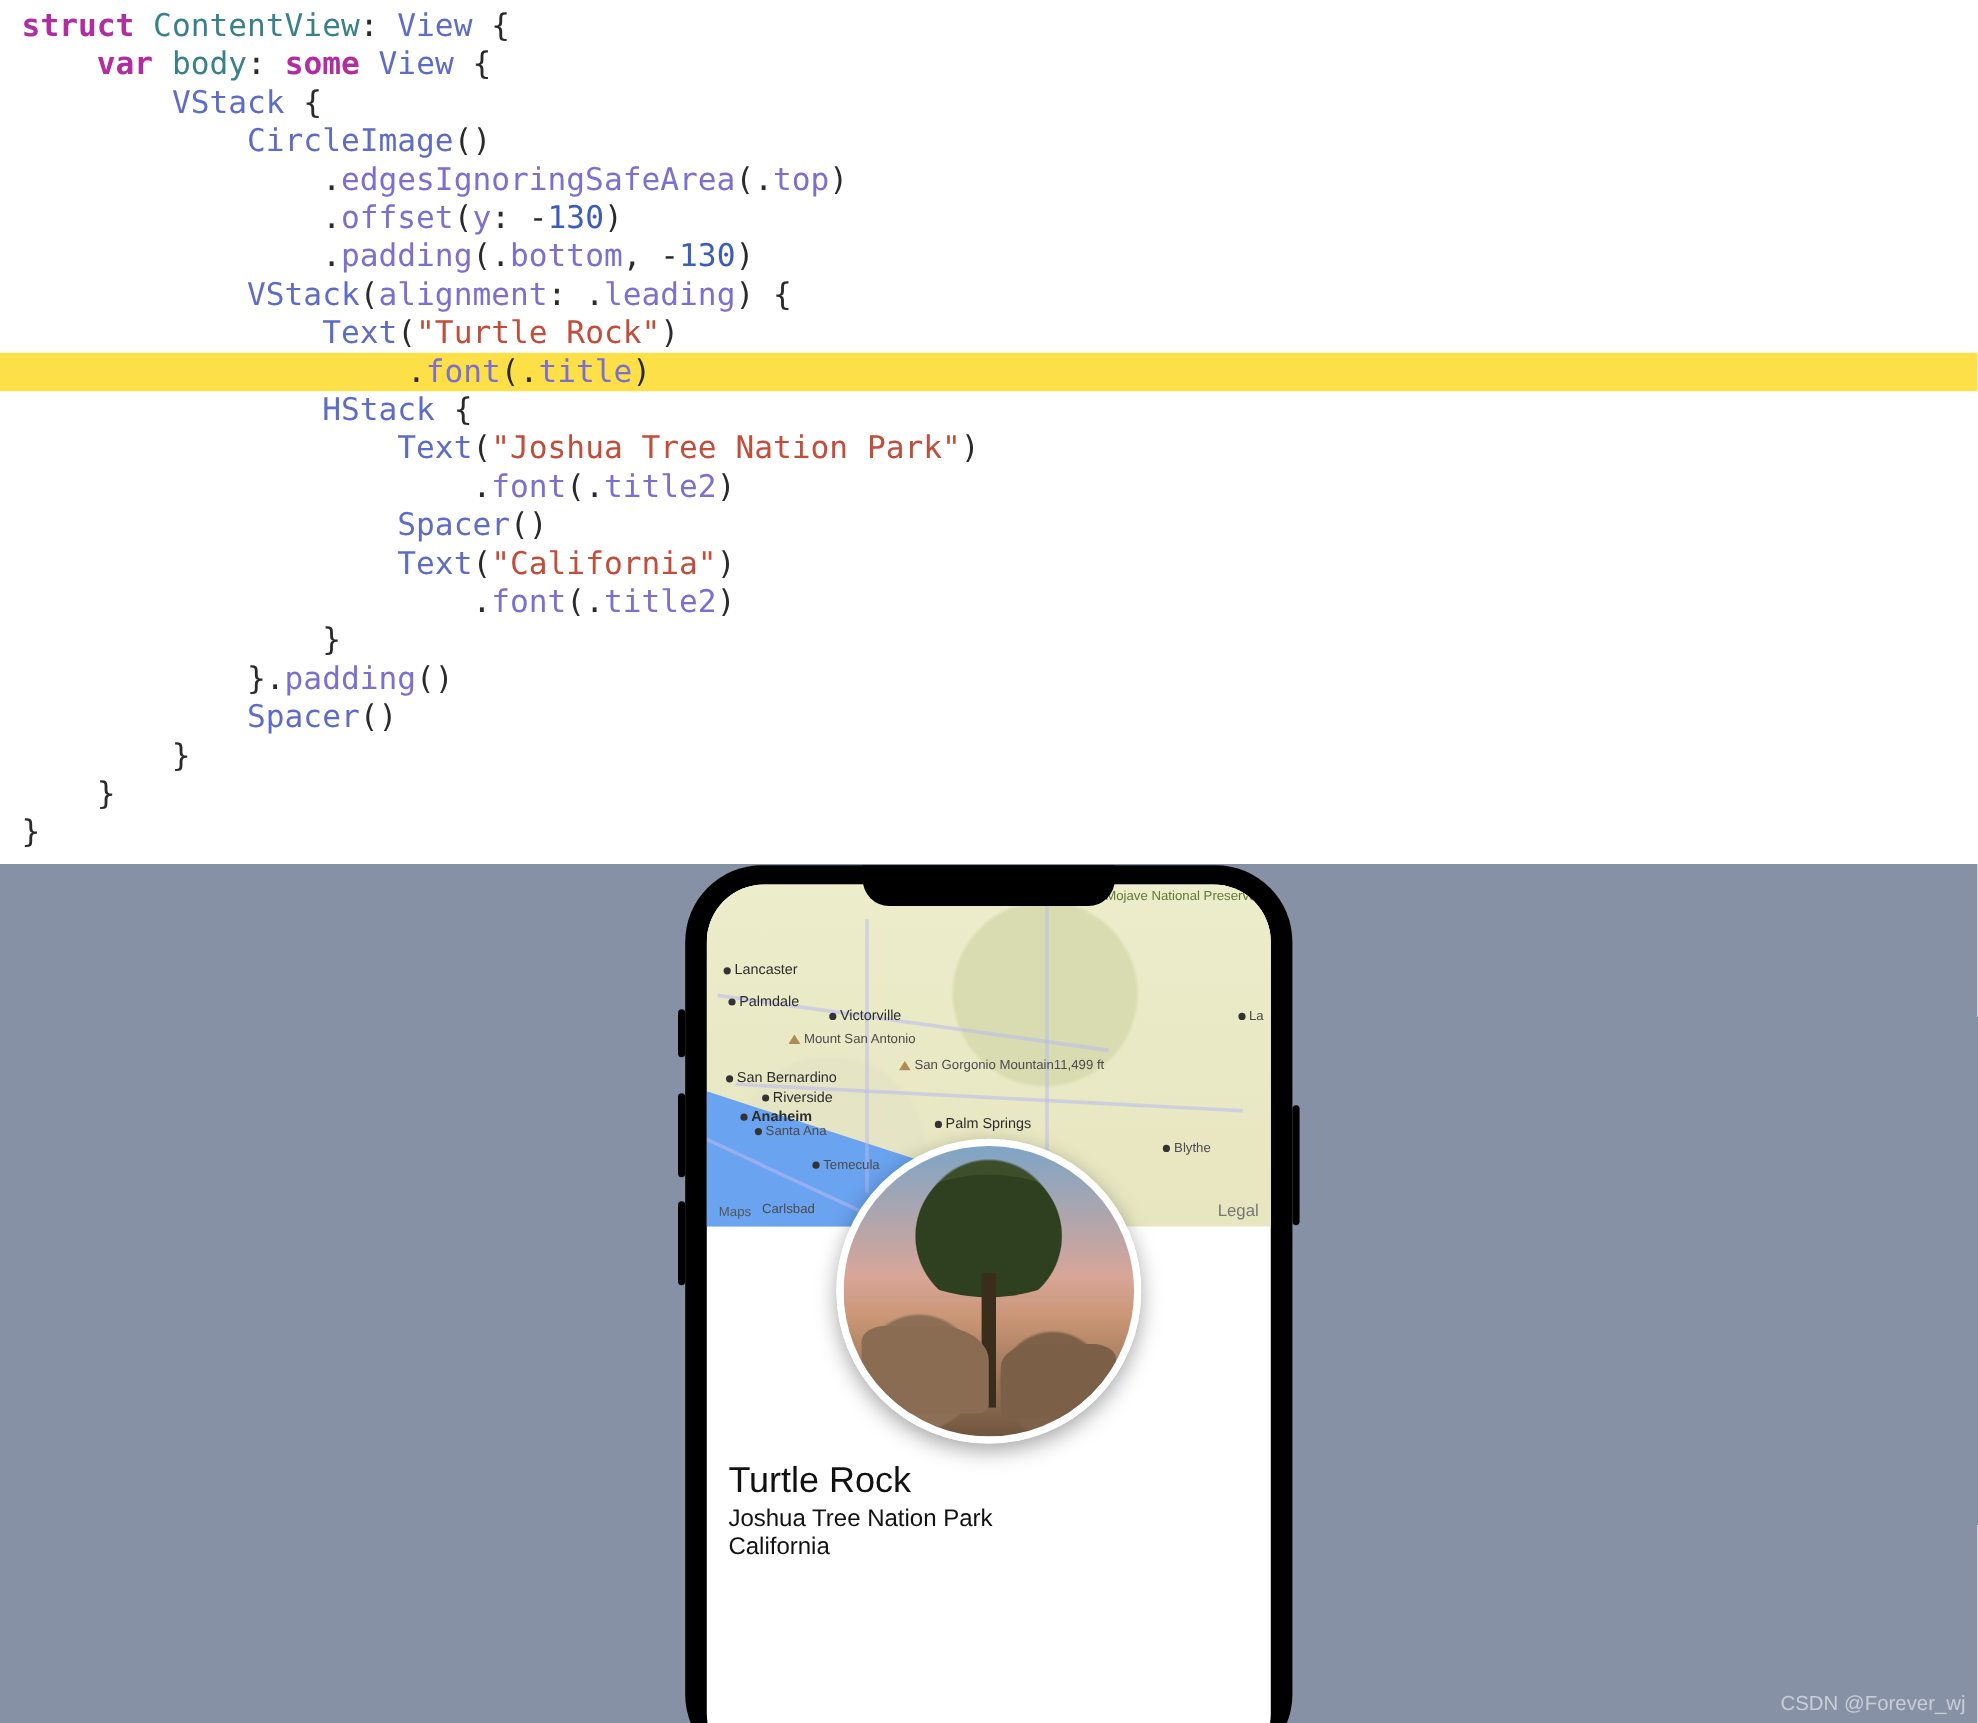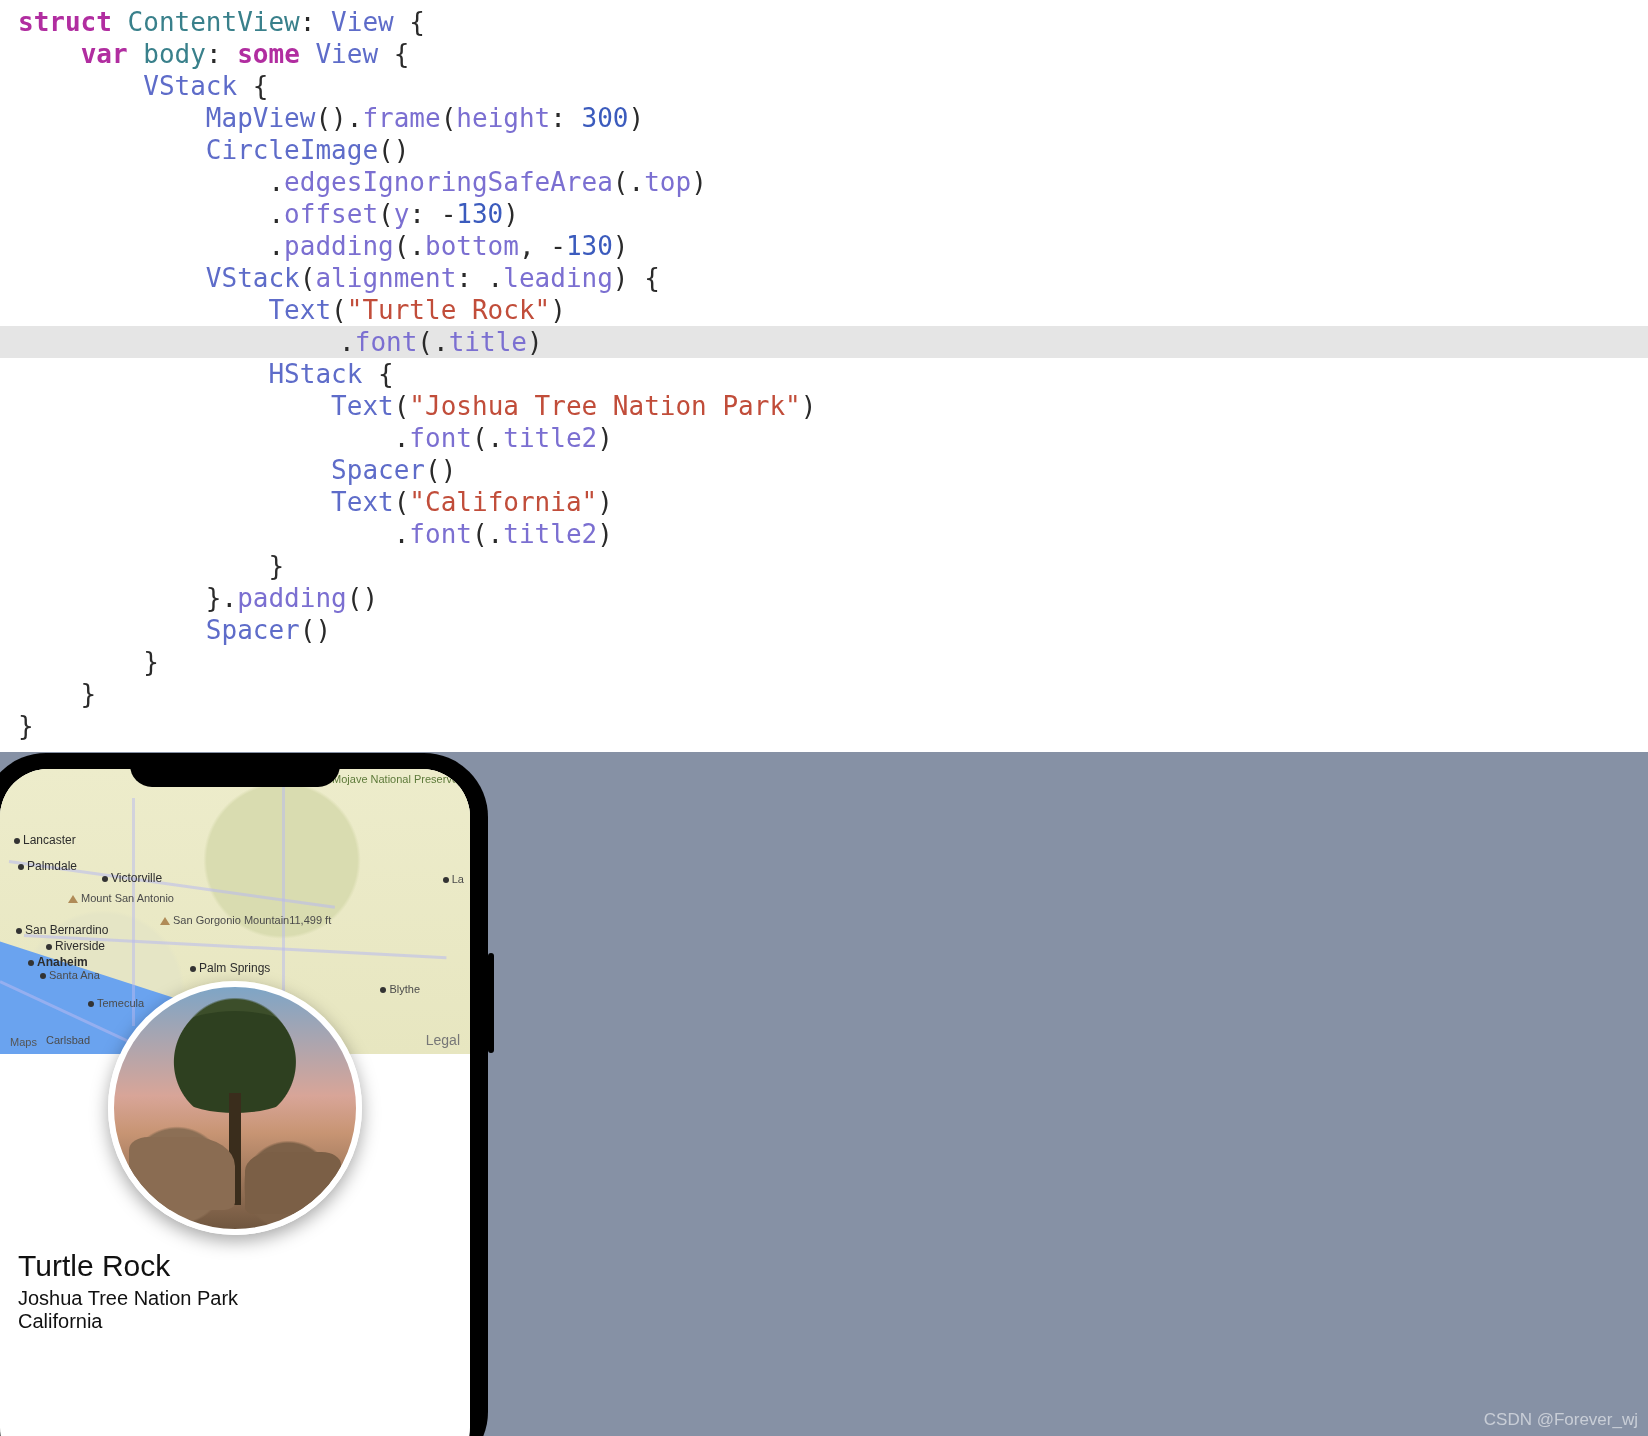--- a/index.html
+++ b/index.html
@@ -2,35 +2,35 @@
 <html><head>
 <meta charset="utf-8">
 <style>
   * { margin:0; padding:0; box-sizing:border-box; }
   html,body { width:1648px; height:1436px; font-family:Menlo,Consolas,monospace; background:#fff; }
   .root { width:1648px; height:1436px; display:flex; flex-direction:column; }
 
   
   .editor { width:100%; background:#ffffff; font-size:26px; line-height:32px; padding:6px 0 10px 0; }
   .editor .line { white-space:pre; padding:0 18px; }
-  .editor .line.hl { background:#e5e5e5;padding-left:26px; }
+  .editor .line.hl { background:#fde047;padding-left:26px; }
   .kw-struct { color:#b12da0; font-weight:600; }
   .kw-var    { color:#b12da0; font-weight:600; }
   .kw-some   { color:#b12da0; font-weight:600; }
   .type      { color:#5e6cc9; }
   .typedecl  { color:#39808b;text-align:center; }
   .member    { color:#39808b; }
   .method    { color:#7b6fd1; }
   .argkey    { color:#7b6fd1; }
   .num       { color:#3b5bbd; }
   .str       { color:#c14d3a; }
   .plain     { color:#2a2a2a; }
 
   
-  .preview { flex:1; background:#8691a5; display:flex; overflow:hidden; position:relative; }
+  .preview { flex:1; background:#8691a5; display:flex; justify-content:center; overflow:hidden; position:relative; }
   .phone {
     width:470px; margin-top:1px; position:relative;
   }
   .bezel {
     position:absolute; left:-18px; right:-18px; top:0; bottom:-40px;
     background:#000; border-radius:64px;
   }
   .side-btn { position:absolute; background:#000; border-radius:4px; }
   .side-btn.b1 { left:-24px; top:120px; width:6px; height:40px; }
   .side-btn.b2 { left:-24px; top:190px; width:6px; height:70px; }
@@ -101,21 +101,20 @@
 </style>
 </head>
 <body>
 
 <div class="root">
 
   <div class="editor">
 <div class="line"><span class="kw-struct">struct</span><span class="plain"> </span><span class="typedecl">ContentView</span><span class="plain">: </span><span class="type">View</span><span class="plain"> {</span></div>
 <div class="line"><span class="plain">    </span><span class="kw-var">var</span><span class="plain"> </span><span class="member">body</span><span class="plain">: </span><span class="kw-some">some</span><span class="plain"> </span><span class="type">View</span><span class="plain"> {</span></div>
 <div class="line"><span class="plain">        </span><span class="type">VStack</span><span class="plain"> {</span></div>
-<div class="line"><span class="plain">            </span><span class="type">MapView</span><span class="plain">().</span><span class="method">frame</span><span class="plain">(</span><span class="argkey">height</span><span class="plain">: </span><span class="num">300</span><span class="plain">)</span></div>
 <div class="line"><span class="plain">            </span><span class="type">CircleImage</span><span class="plain">()</span></div>
 <div class="line"><span class="plain">                .</span><span class="method">edgesIgnoringSafeArea</span><span class="plain">(.</span><span class="argkey">top</span><span class="plain">)</span></div>
 <div class="line"><span class="plain">                .</span><span class="method">offset</span><span class="plain">(</span><span class="argkey">y</span><span class="plain">: -</span><span class="num">130</span><span class="plain">)</span></div>
 <div class="line"><span class="plain">                .</span><span class="method">padding</span><span class="plain">(.</span><span class="argkey">bottom</span><span class="plain">, -</span><span class="num">130</span><span class="plain">)</span></div>
 <div class="line"><span class="plain">            </span><span class="type">VStack</span><span class="plain">(</span><span class="argkey">alignment</span><span class="plain">: .</span><span class="argkey">leading</span><span class="plain">) {</span></div>
 <div class="line"><span class="plain">                </span><span class="type">Text</span><span class="plain">(</span><span class="str">"Turtle Rock"</span><span class="plain">)</span></div>
 <div class="line hl"><span class="plain">                    .</span><span class="method">font</span><span class="plain">(.</span><span class="argkey">title</span><span class="plain">)</span></div>
 <div class="line"><span class="plain">                </span><span class="type">HStack</span><span class="plain"> {</span></div>
 <div class="line"><span class="plain">                    </span><span class="type">Text</span><span class="plain">(</span><span class="str">"Joshua Tree Nation Park"</span><span class="plain">)</span></div>
 <div class="line"><span class="plain">                        .</span><span class="method">font</span><span class="plain">(.</span><span class="argkey">title2</span><span class="plain">)</span></div>

